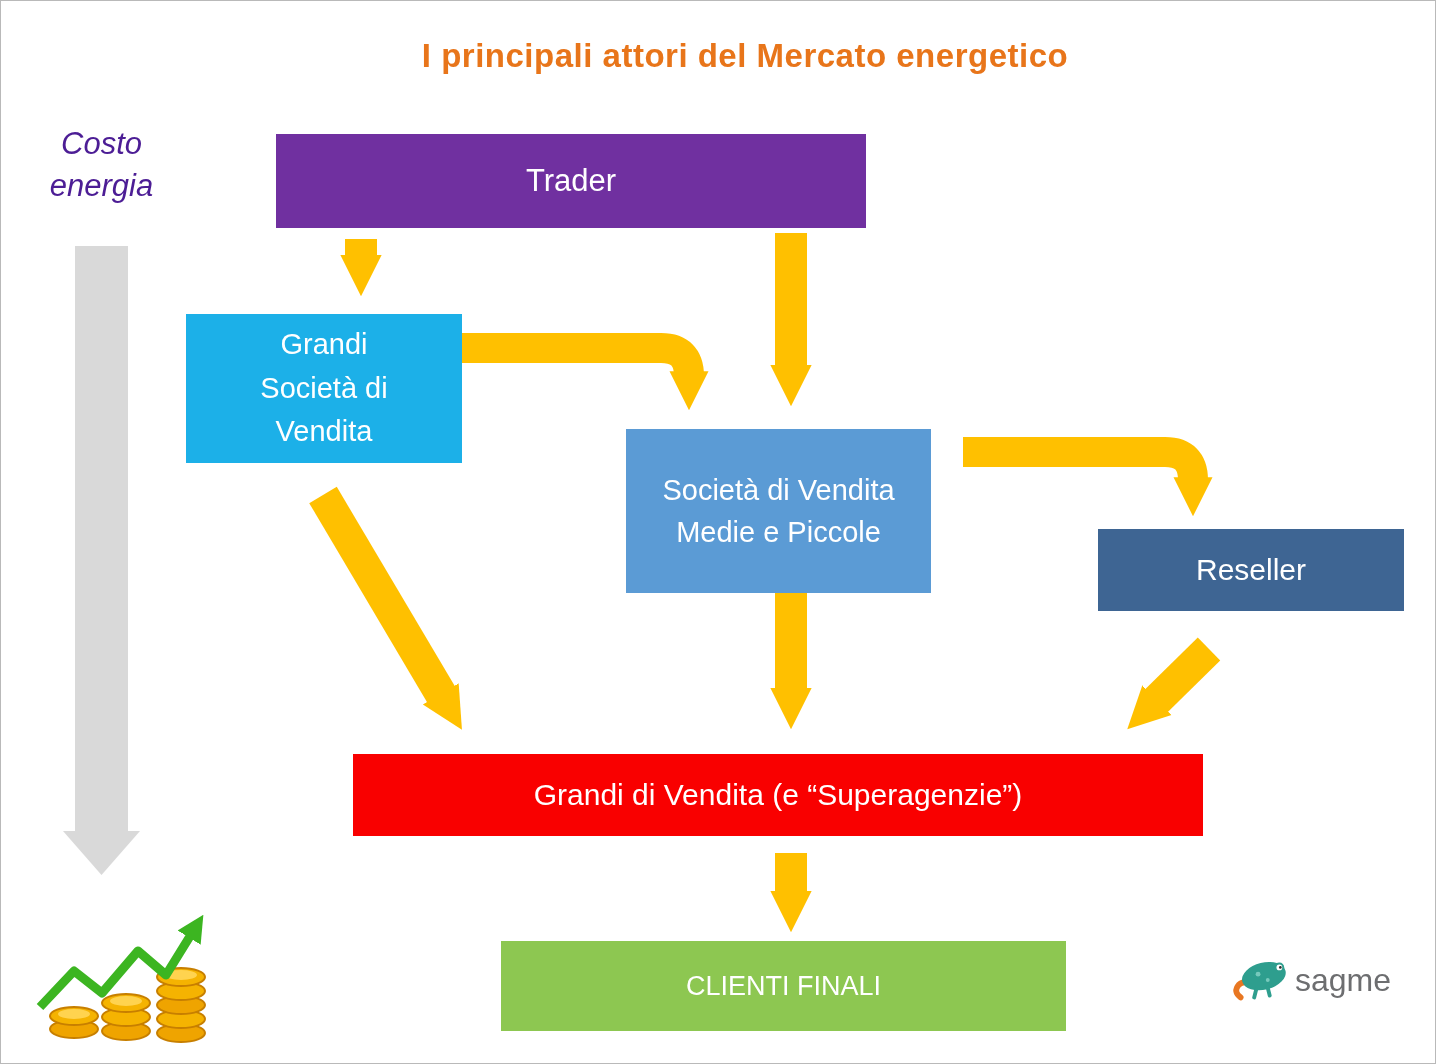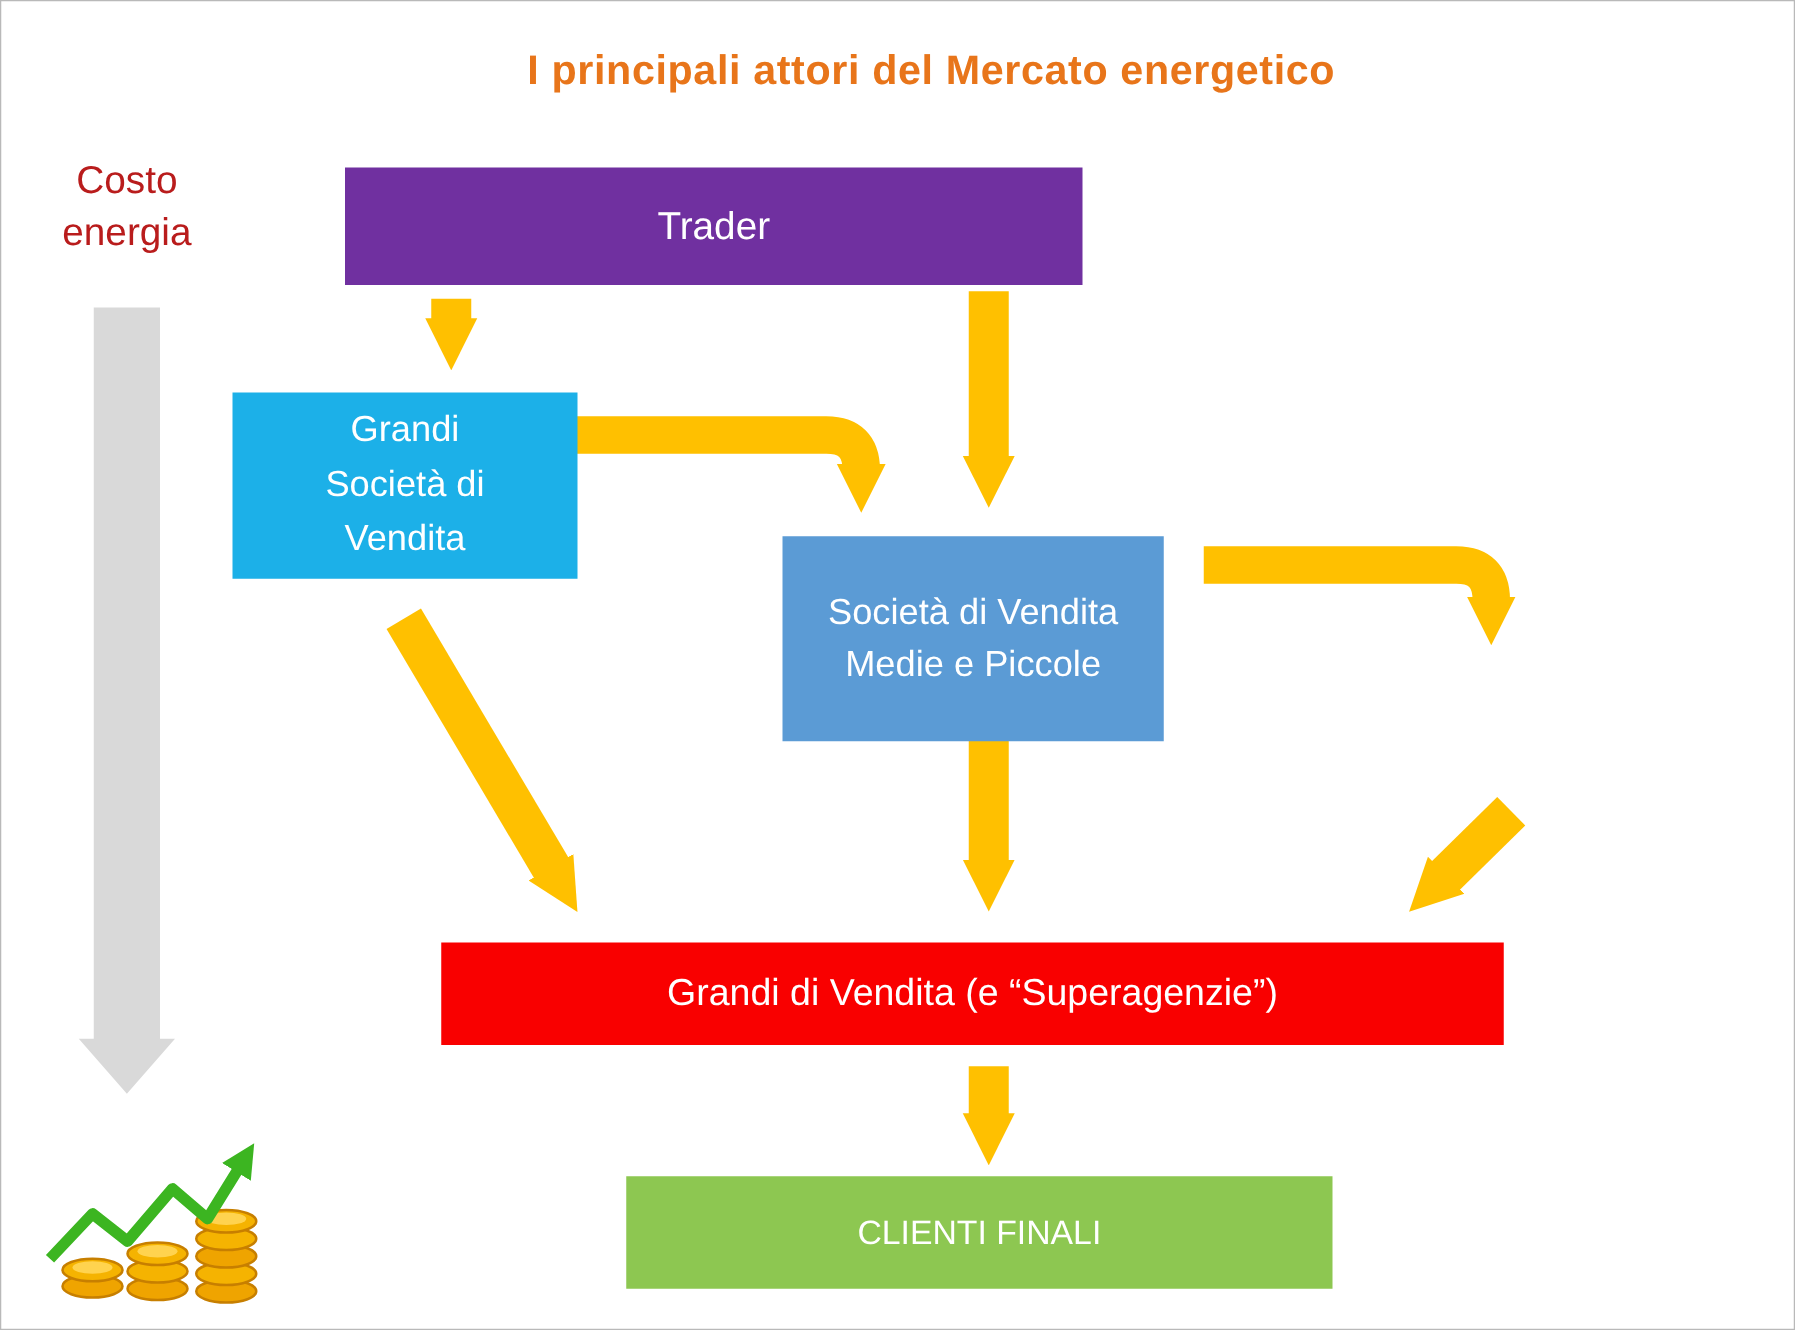--- a/index.html
+++ b/index.html
@@ -7,21 +7,21 @@
     position:relative;width:1436px;height:1064px;background:#ffffff;
     border:1px solid #b9b9b9;box-sizing:border-box;overflow:hidden;
     font-family:"Liberation Sans",sans-serif;
   }
   .title{
     position:absolute;top:36px;left:0;width:100%;text-align:center;
     font-size:33px;font-weight:bold;color:#E8751A;letter-spacing:0.5px;padding-left:27px;
   }
   .costo{
     position:absolute;left:18px;top:122px;width:165px;text-align:center;
-    font-size:31px;color:#b91c1c;line-height:1.35;
+    font-style:italic;font-size:31px;color:#4c1d95;line-height:1.35;
   }
   .node{
     position:absolute;display:flex;align-items:center;justify-content:center;
     color:#ffffff;text-align:center;white-space:pre-line;
   }
   .trader  {left:275px;top:133px;width:590px;height:94px;background:#7030A0;font-size:31px;}
   .grandi  {left:185px;top:313px;width:276px;height:149px;background:#1CB0E8;font-size:29px;line-height:1.5;}
   .medie   {left:625px;top:428px;width:305px;height:164px;background:#5B9BD5;font-size:29px;line-height:1.45;}
   .reseller{left:1097px;top:528px;width:306px;height:82px;background:#3E6593;font-size:30px;}
   .agenzie {left:352px;top:753px;width:850px;height:82px;background:#F90000;font-size:30px;}
@@ -91,20 +91,21 @@
       <line x1="790" y1="852" x2="790" y2="898" stroke="#FFC000" stroke-width="32" marker-end="url(#ah)"></line>
     </g>
   </svg>
 
   <div class="node trader">Trader</div>
   <div class="node grandi">Grandi
 Società di
 Vendita</div>
   <div class="node medie">Società di Vendita
 Medie e Piccole</div>
+  <div class="node reseller">Reseller</div>
   <div class="node agenzie">Grandi di Vendita (e “Superagenzie”)</div>
   <div class="node clienti">CLIENTI FINALI</div>
 
   <div class="money-icon">
     <svg width="200" height="155" viewBox="0 0 200 155">
 
       <g>
         <ellipse cx="48" cy="140" rx="24" ry="9" fill="#EFA400" stroke="#C77F00" stroke-width="2"></ellipse>
         <ellipse cx="48" cy="127" rx="24" ry="9" fill="#F5B301" stroke="#C77F00" stroke-width="2"></ellipse>
         <ellipse cx="48" cy="125" rx="16" ry="5" fill="#FFD34F"></ellipse>
@@ -123,14 +124,27 @@
         <ellipse cx="155" cy="116" rx="24" ry="9" fill="#EFA400" stroke="#C77F00" stroke-width="2"></ellipse>
         <ellipse cx="155" cy="102" rx="24" ry="9" fill="#F5B301" stroke="#C77F00" stroke-width="2"></ellipse>
         <ellipse cx="155" cy="88" rx="24" ry="9" fill="#F5B301" stroke="#C77F00" stroke-width="2"></ellipse>
         <ellipse cx="155" cy="86" rx="16" ry="5" fill="#FFD34F"></ellipse>
       </g>
 
       <polyline points="14,118 48,82 76,104 112,62 140,86 166,44" fill="none" stroke="#3CB521" stroke-width="9" stroke-linejoin="round" marker-end="url(#gh)"></polyline>
     </svg>
   </div>
 
+  <div class="logo">
+    <svg width="62" height="62" viewBox="0 0 64 64">
+      <path d="M12,50 Q4,44 10,37 Q15,32 22,36" fill="none" stroke="#E87722" stroke-width="6" stroke-linecap="round"></path>
+      <ellipse cx="36" cy="28" rx="23" ry="14" fill="#2E9E8E" transform="rotate(-14 36 28)"></ellipse>
+      <circle cx="30" cy="26" r="2.5" fill="#77C9BC"></circle>
+      <circle cx="40" cy="32" r="2" fill="#77C9BC"></circle>
+      <circle cx="52" cy="19" r="5" fill="#2E9E8E"></circle>
+      <circle cx="52" cy="19" r="3" fill="#ffffff"></circle>
+      <circle cx="53" cy="19" r="1.4" fill="#333333"></circle>
+      <path d="M28,42 L26,50 M40,40 L42,48" stroke="#2E9E8E" stroke-width="4" stroke-linecap="round"></path>
+    </svg>
+    <span class="logo-text">sagme</span>
+  </div>
 
 </div>
 
 </body></html>

